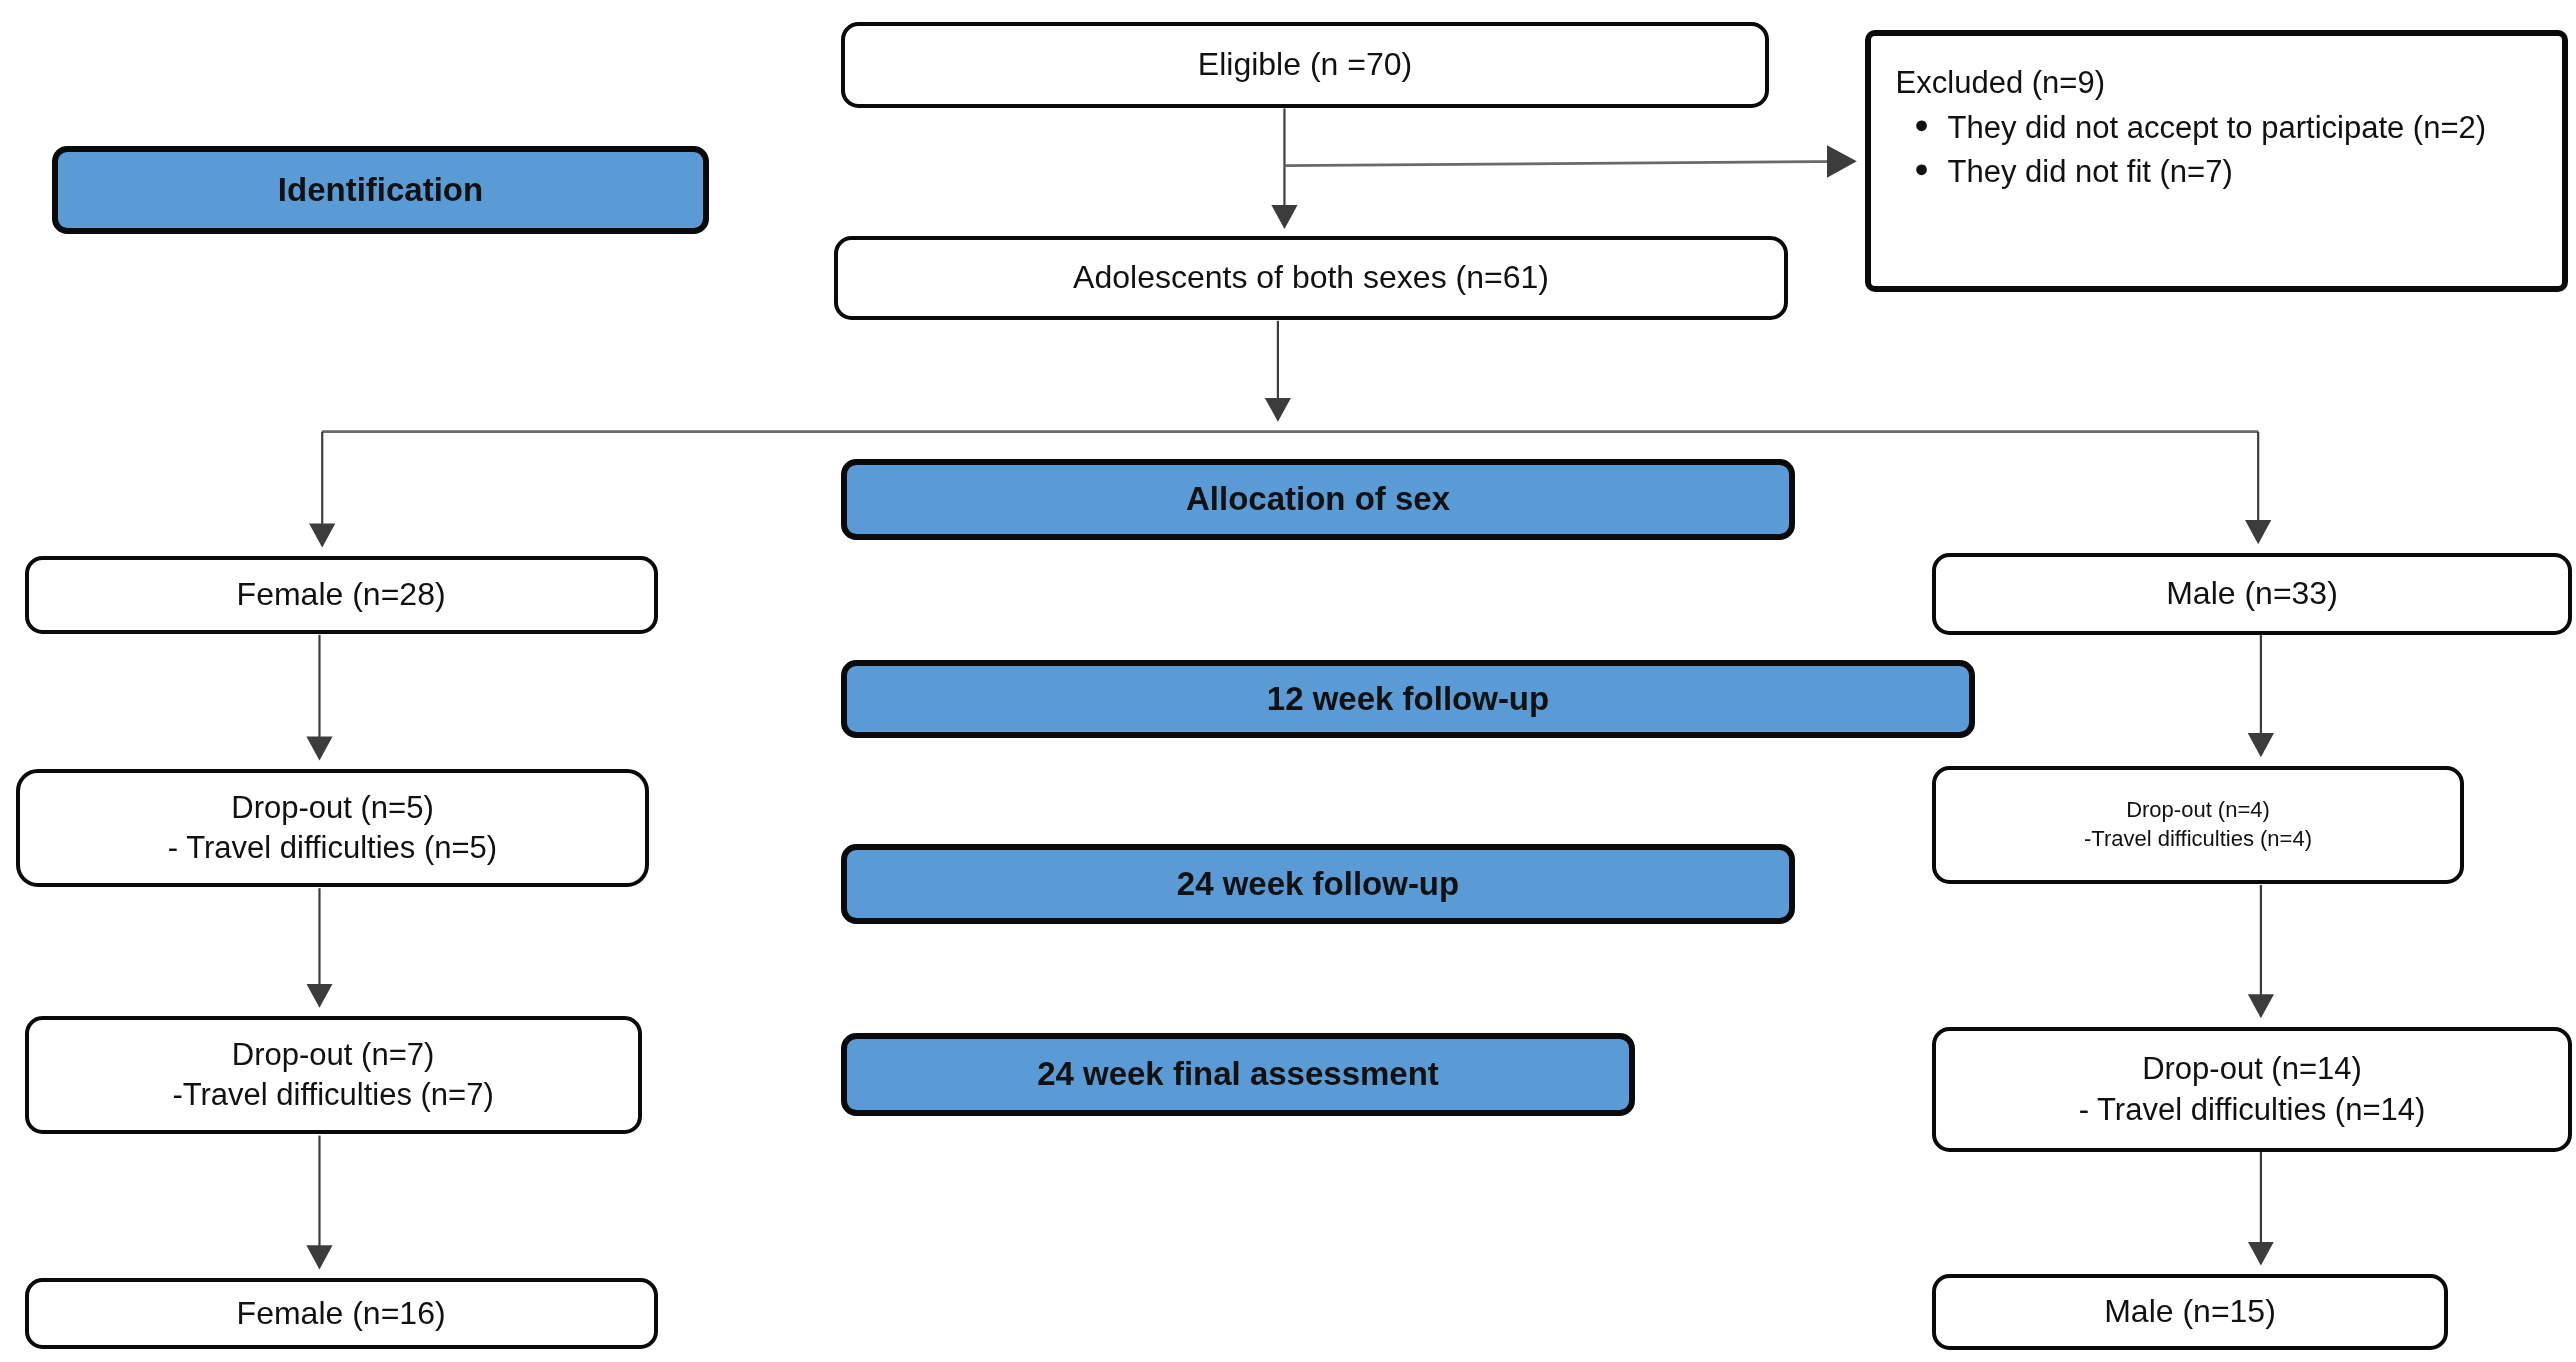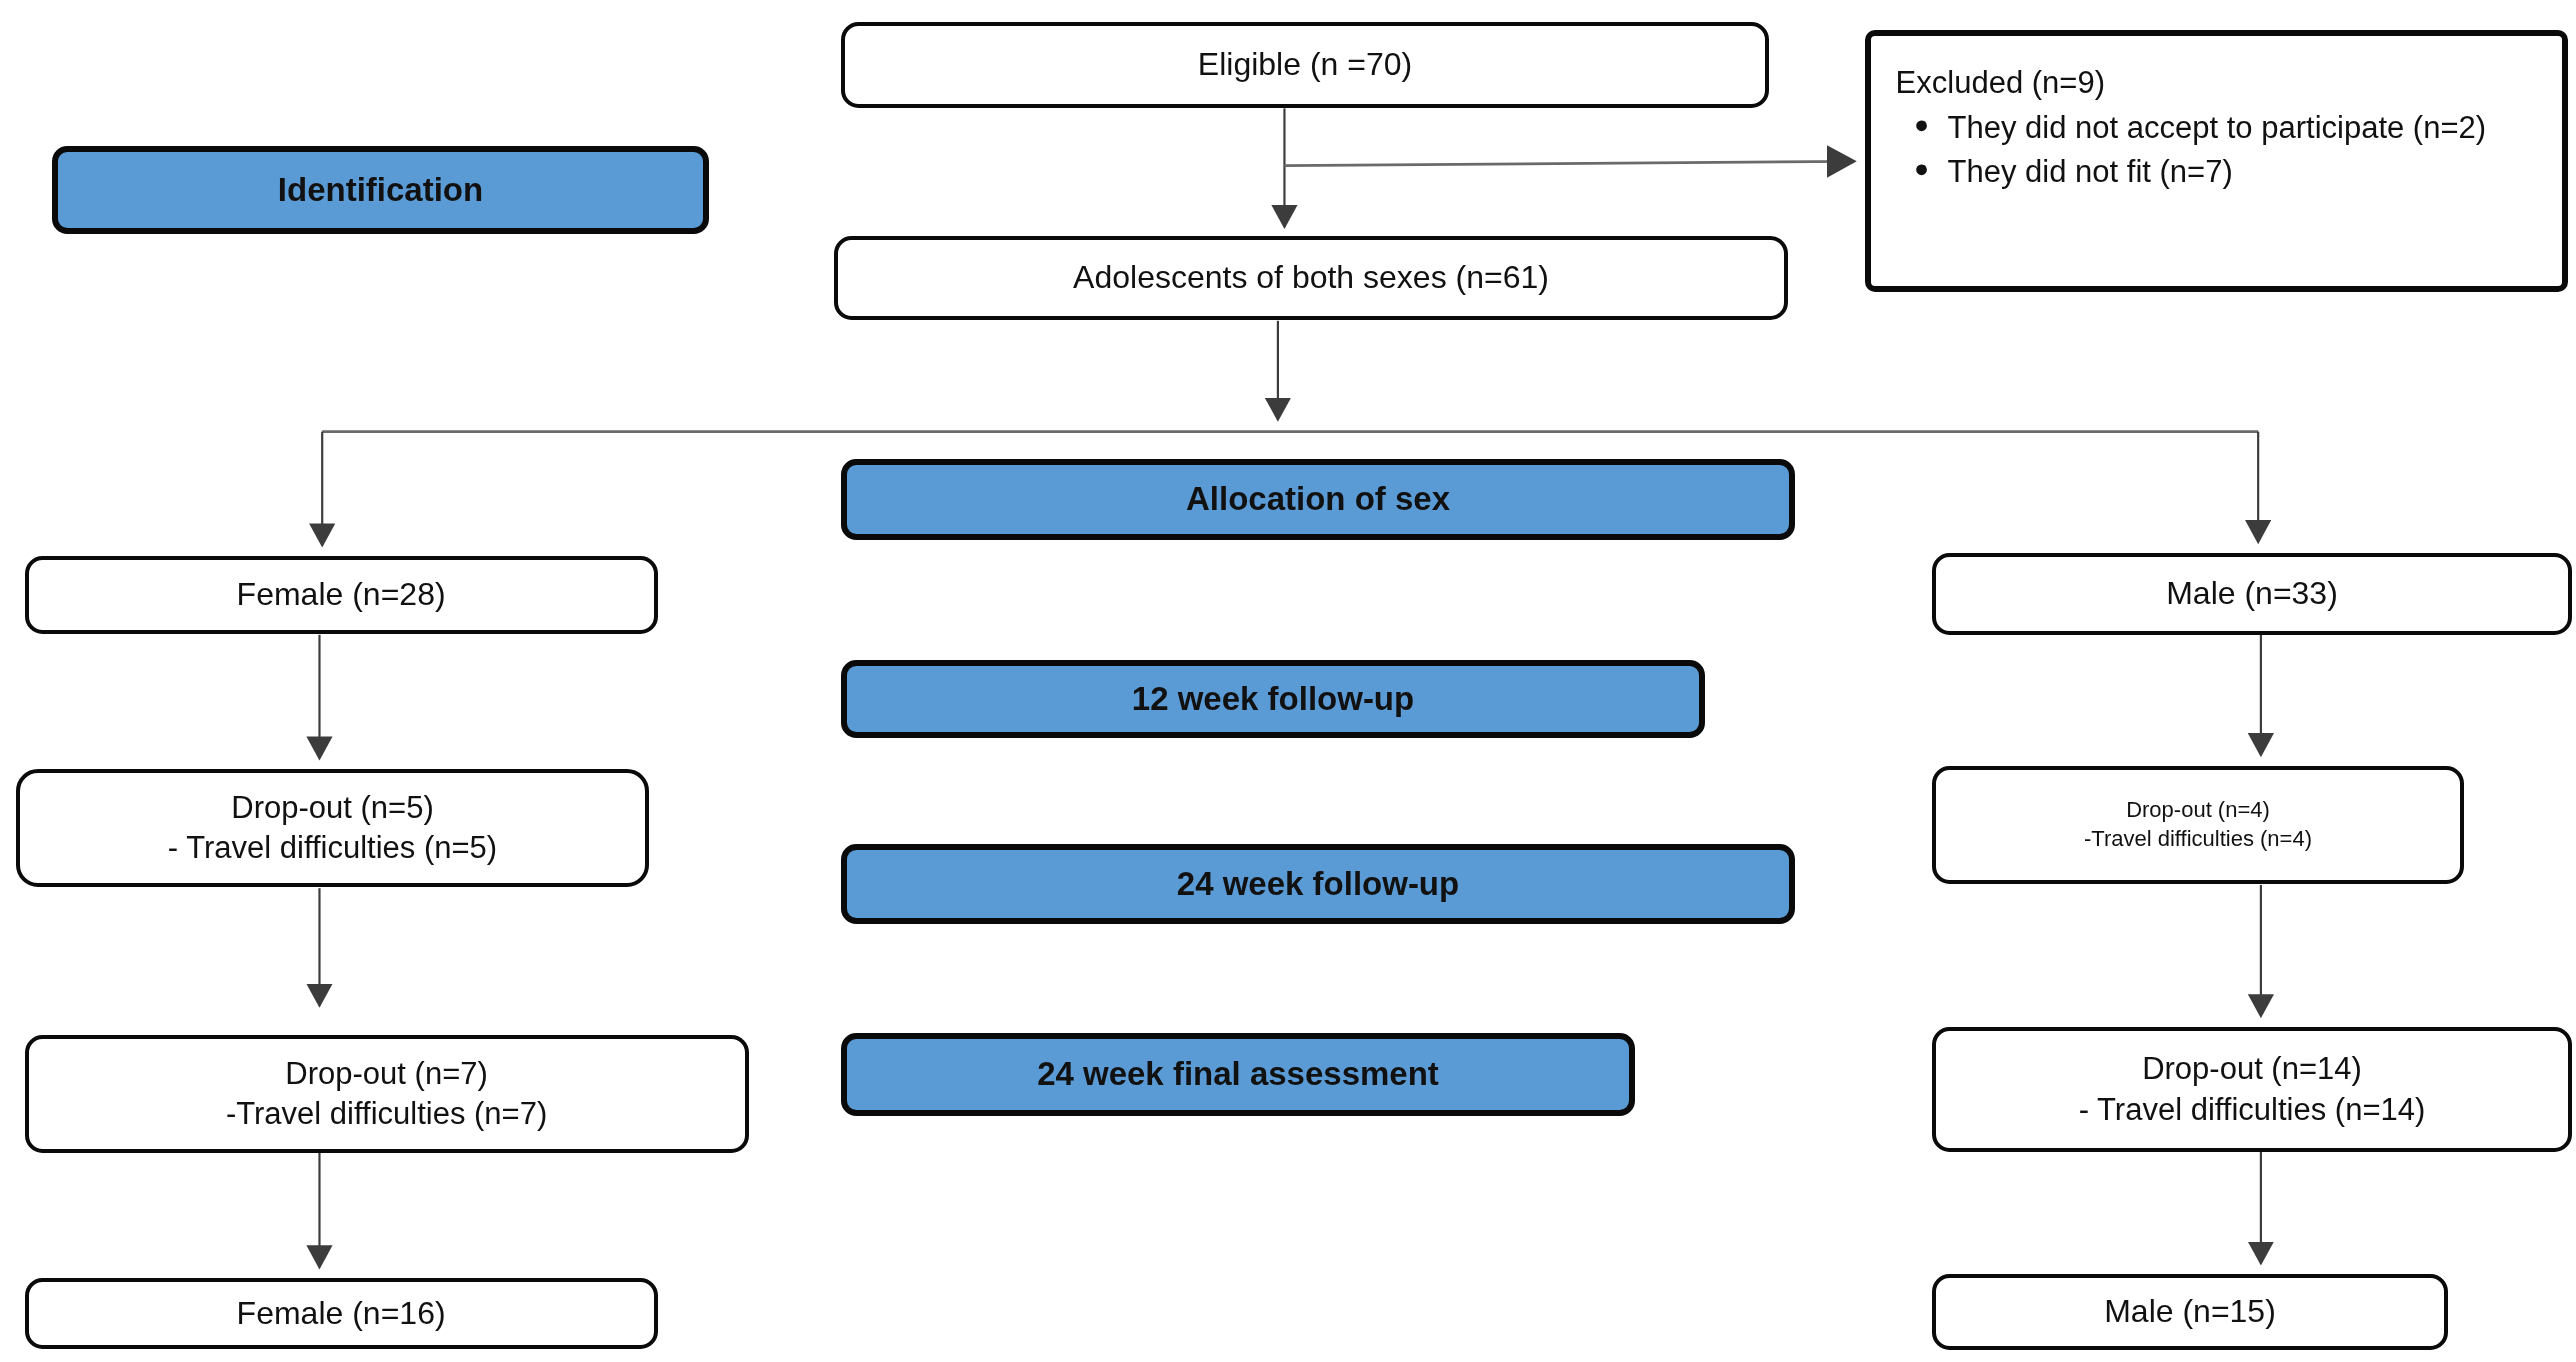--- a/index.html
+++ b/index.html
@@ -113,39 +113,39 @@
   </div>
 
   <div class="node" style="left:24.6px; top:556px; width:633px; height:78px;">
     <span>Female (n=28)</span>
   </div>
 
   <div class="node" style="left:1932px; top:553px; width:640px; height:82px;">
     <span>Male (n=33)</span>
   </div>
 
-  <div class="node stage" style="left:841px; top:660px; width:864px; height:78px;">
+  <div class="node stage" style="left:841px; top:660px; width:1134px; height:78px;">
     <span>12 week follow-up</span>
   </div>
 
   <div class="node two-line" style="left:16px; top:769px; width:633px; height:118px; font-size:31px;border-radius:22px;">
     <span>Drop-out (n=5)</span>
     <span>- Travel difficulties (n=5)</span>
   </div>
 
   <div class="node two-line" style="left:1932px; top:766px; width:532px; height:118px; font-size:22px;">
     <span>Drop-out (n=4)</span>
     <span>-Travel difficulties (n=4)</span>
   </div>
 
   <div class="node stage" style="left:841px; top:844px; width:954px; height:80px;">
     <span>24 week follow-up</span>
   </div>
 
-  <div class="node two-line" style="left:24.6px; top:1016px; width:724px; height:118px; font-size:31px;margin-top:19px;">
+  <div class="node two-line" style="left:24.6px; top:1016px; width:617px; height:118px; font-size:31px;">
     <span>Drop-out (n=7)</span>
     <span>-Travel difficulties (n=7)</span>
   </div>
 
   <div class="node two-line" style="left:1932px; top:1027px; width:640px; height:125px; font-size:31px;">
     <span>Drop-out (n=14)</span>
     <span>- Travel difficulties (n=14)</span>
   </div>
 
   <div class="node stage" style="left:841px; top:1033px; width:794px; height:83px;">

